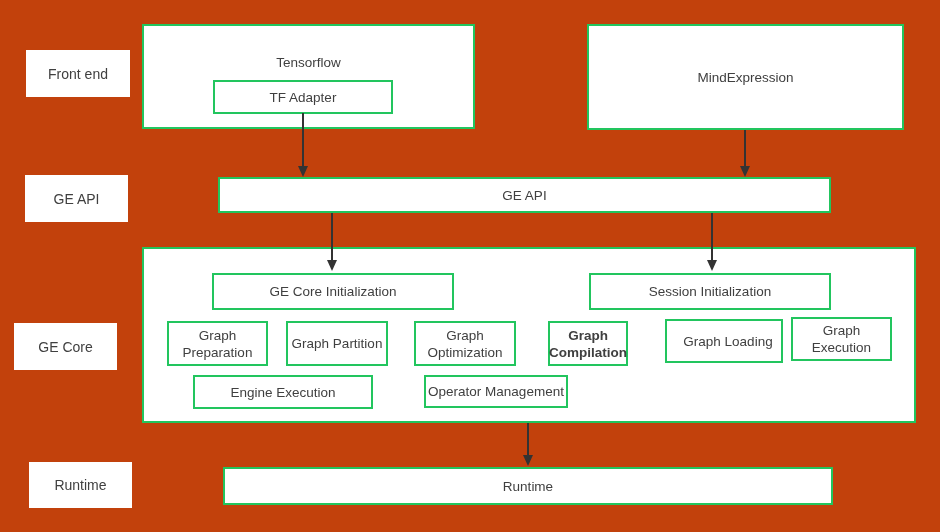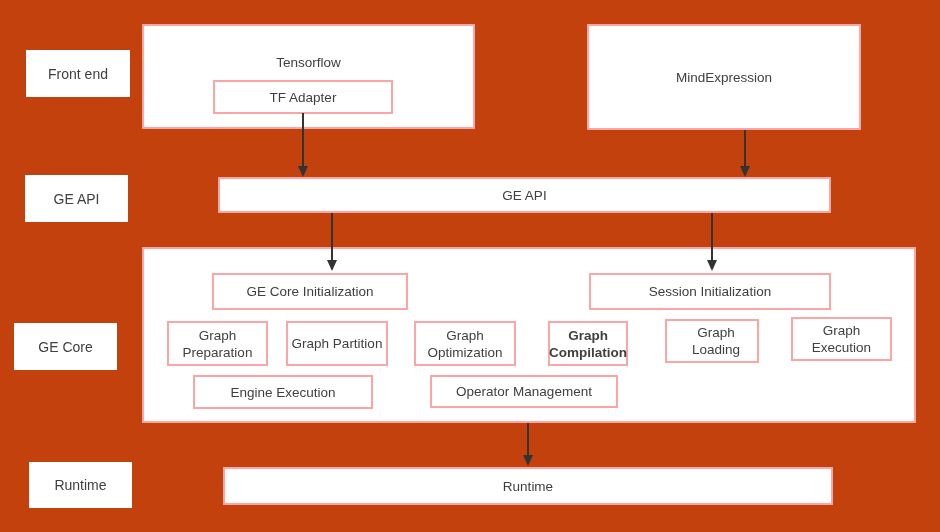--- a/index.html
+++ b/index.html
@@ -12,21 +12,21 @@
     width: 940px;
     height: 532px;
     background: #c2410c;
     font-family: "Liberation Sans", sans-serif;
     color: #404040;
     overflow: hidden;
   }
   .box {
     position: absolute;
     background: #ffffff;
-    border: 2px solid #fca5a5;
+    border: 2px solid #22c55e;
     box-sizing: border-box;
     display: flex;
     align-items: center;
     justify-content: center;
     text-align: center;
     font-size: 13.5px;
     line-height: 17px;
     color: #404040;
   }
   .side-label {
@@ -83,38 +83,38 @@
   <div class="side-label" style="left:26px; top:50px; width:104px; height:47px;">Front end</div>
   <div class="side-label" style="left:25px; top:175px; width:103px; height:47px;">GE API</div>
   <div class="side-label" style="left:14px; top:323px; width:103px; height:47px;">GE Core</div>
   <div class="side-label" style="left:29px; top:462px; width:103px; height:46px;">Runtime</div>
 
   <div class="box container-box" style="left:142px; top:24px; width:333px; height:105px;">
     <div class="tf-title">Tensorflow</div>
     <div class="box" style="left:69px; top:54px; width:180px; height:34px;">TF Adapter</div>
   </div>
 
-  <div class="box" style="left:587px; top:24px; width:274px; height:106px;">MindExpression</div>
+  <div class="box" style="left:587px; top:24px; width:317px; height:106px;">MindExpression</div>
 
   <div class="box" style="left:218px; top:177px; width:613px; height:36px;">GE API</div>
 
   <div class="box container-box" style="left:142px; top:247px; width:774px; height:176px;">
 
-    <div class="box" style="left:68px; top:24px; width:196px; height:37px;">GE Core Initialization</div>
+    <div class="box" style="left:68px; top:24px; width:242px; height:37px;">GE Core Initialization</div>
     <div class="box" style="left:445px; top:24px; width:242px; height:37px;">Session Initialization</div>
 
     <div class="box" style="left:23px; top:72px; width:101px; height:45px;">Graph Preparation</div>
     <div class="box" style="left:142px; top:72px; width:102px; height:45px;">Graph Partition</div>
     <div class="box" style="left:270px; top:72px; width:102px; height:45px;">Graph Optimization</div>
     <div class="box" style="left:404px; top:72px; width:80px; height:45px;font-weight:bold;">Graph Compilation</div>
-    <div class="box" style="left:521px; top:70px; width:94px; height:44px;padding-left:8px;">Graph Loading</div>
+    <div class="box" style="left:521px; top:70px; width:118px; height:44px;padding-left:8px;">Graph Loading</div>
     <div class="box" style="left:647px; top:68px; width:101px; height:44px;">Graph Execution</div>
 
     <div class="box" style="left:49px; top:126px; width:180px; height:34px;">Engine Execution</div>
-    <div class="box" style="left:286px; top:126px; width:188px; height:33px;">Operator Management</div>
+    <div class="box" style="left:280px; top:126px; width:144px; height:33px;">Operator Management</div>
   </div>
 
   <div class="box" style="left:223px; top:467px; width:610px; height:38px;">Runtime</div>
 
   <div class="arrow" style="left:298px; top:113px; height:64px;">
     <div class="arrow-line"></div>
     <div class="arrow-head"></div>
   </div>
 
   <div class="arrow" style="left:740px; top:130px; height:47px;">

